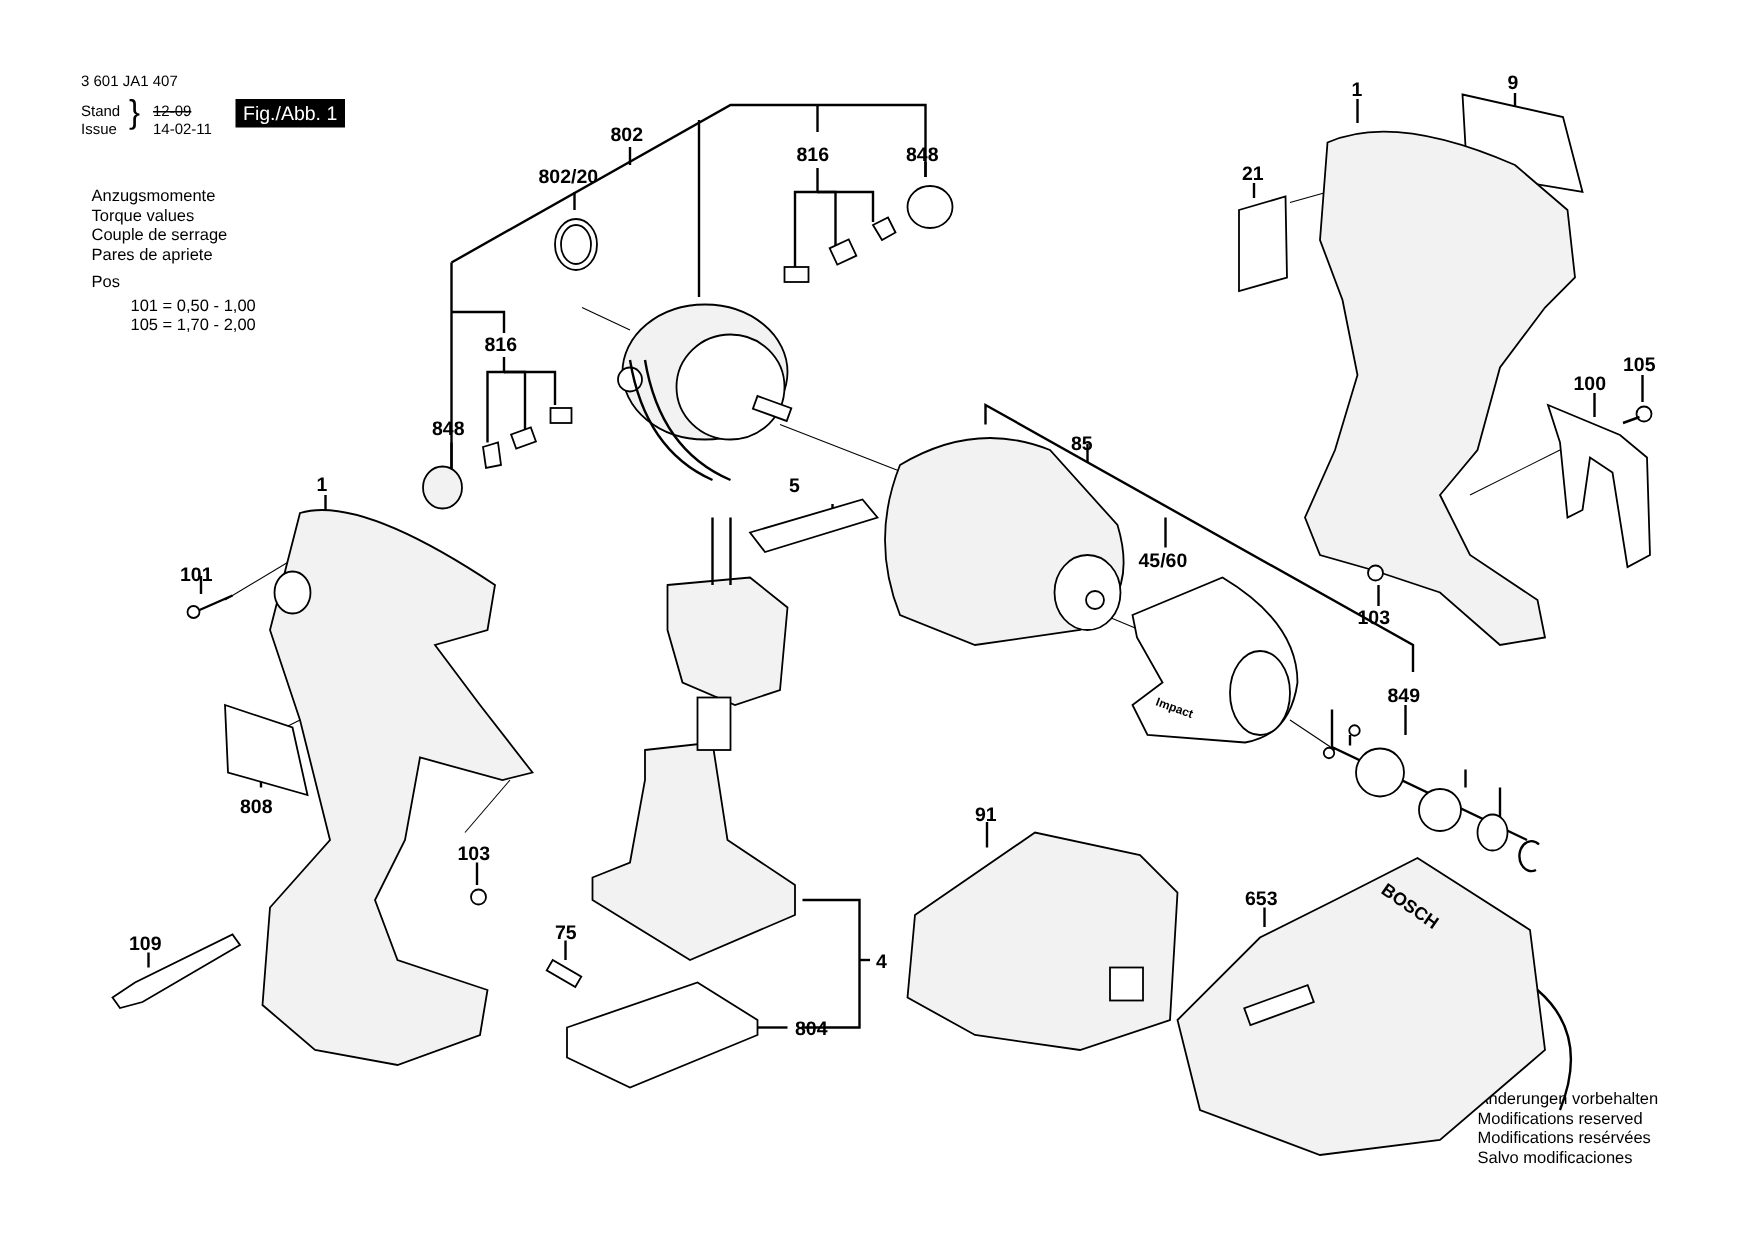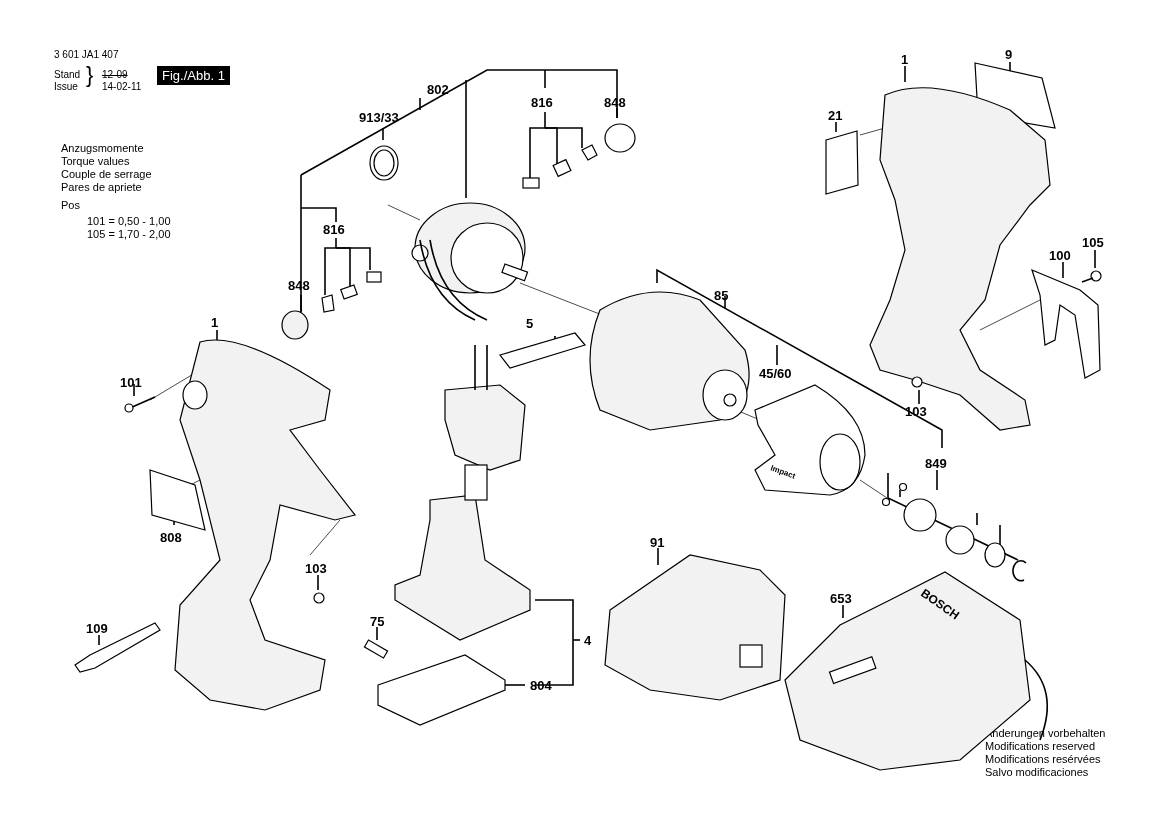--- a/index.html
+++ b/index.html
@@ -21,21 +21,21 @@
 <body>
 
 <div class="abs hdr" style="left:54px;top:48px;">3 601 JA1 407</div>
 <div class="abs hdr" style="left:54px;top:68px;">Stand</div>
 <div class="abs hdr" style="left:54px;top:80px;">Issue</div>
 <div class="abs brace" style="left:86px;top:64px;">}</div>
 <div class="abs hdr strike" style="left:102px;top:68px;">12-09</div>
 <div class="abs hdr" style="left:102px;top:80px;">14-02-11</div>
 <div class="abs fig" style="left:157px;top:66px;">Fig./Abb. 1</div>
 
-<div class="abs note" style="left:61px;top:142px;">
+<div class="abs note" style="left:61px;top:125px;">
   <div>Anzugsmomente</div>
   <div>Torque values</div>
   <div>Couple de serrage</div>
   <div>Pares de apriete</div>
   <div style="margin-top:5px;">Pos</div>
   <div style="margin-top:3px;padding-left:26px;">
     <span>101</span> =
     <span>0,50  -  1,00</span>
   </div>
   <div style="padding-left:26px;">
@@ -223,24 +223,24 @@
   </g>
   <g>
     <path class="partg" d="M785,680 L840,625 L890,600 L945,572 L1020,620 L1030,700 L960,760 L880,770 L800,740 Z"></path>
     <rect class="part" x="830" y="665" width="45" height="12" transform="rotate(-20 850 670)"></rect>
     <path class="ln" d="M1025,660 Q1060,690 1040,740"></path>
     <text x="920" y="595" font-family="Liberation Sans, sans-serif" font-size="12" font-weight="bold" transform="rotate(35 920 595)">BOSCH</text>
   </g>
   <text x="770" y="470" font-family="Liberation Sans, sans-serif" font-size="8" font-weight="bold" transform="rotate(20 770 470)">Impact</text>
 </svg>
 
-<div class="lbl" style="left:407px;top:82px;margin-left:20px;">802</div>
+<div class="lbl" style="left:407px;top:82px;">802</div>
 <div class="lbl" style="left:531px;top:95px;">816</div>
 <div class="lbl" style="left:604px;top:95px;">848</div>
-<div class="lbl" style="left:359px;top:110px;">913/33</div>
+<div class="lbl" style="left:359px;top:110px;">802/20</div>
 <div class="lbl" style="left:323px;top:222px;">816</div>
 <div class="lbl" style="left:288px;top:278px;">848</div>
 <div class="lbl" style="left:901px;top:52px;">1</div>
 <div class="lbl" style="left:1005px;top:47px;">9</div>
 <div class="lbl" style="left:828px;top:108px;">21</div>
 <div class="lbl" style="left:1049px;top:248px;">100</div>
 <div class="lbl" style="left:1082px;top:235px;">105</div>
 <div class="lbl" style="left:905px;top:404px;">103</div>
 <div class="lbl" style="left:714px;top:288px;">85</div>
 <div class="lbl" style="left:759px;top:366px;">45/60</div>

